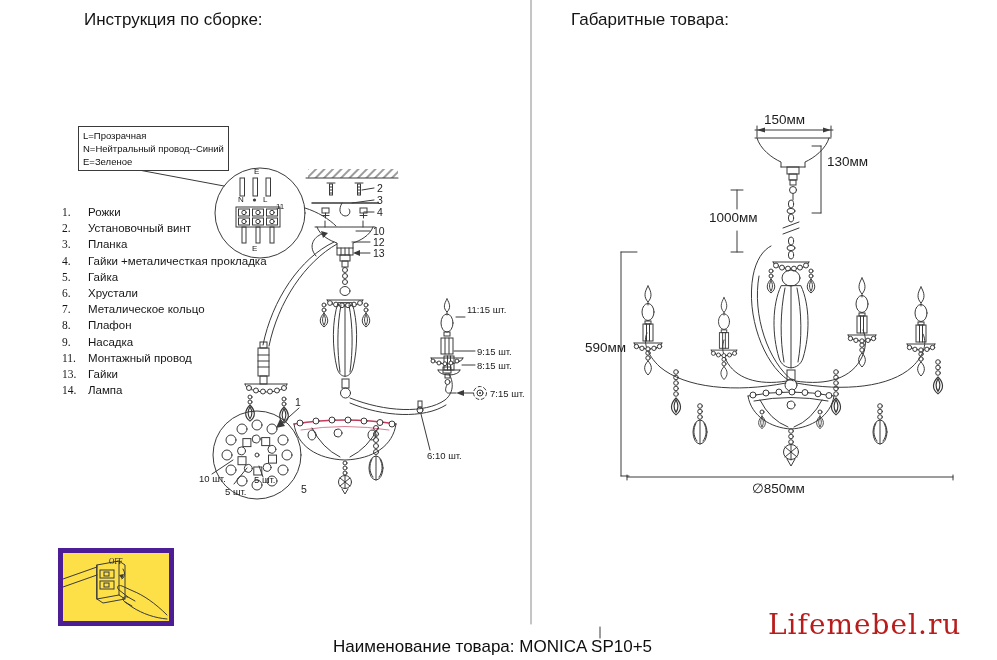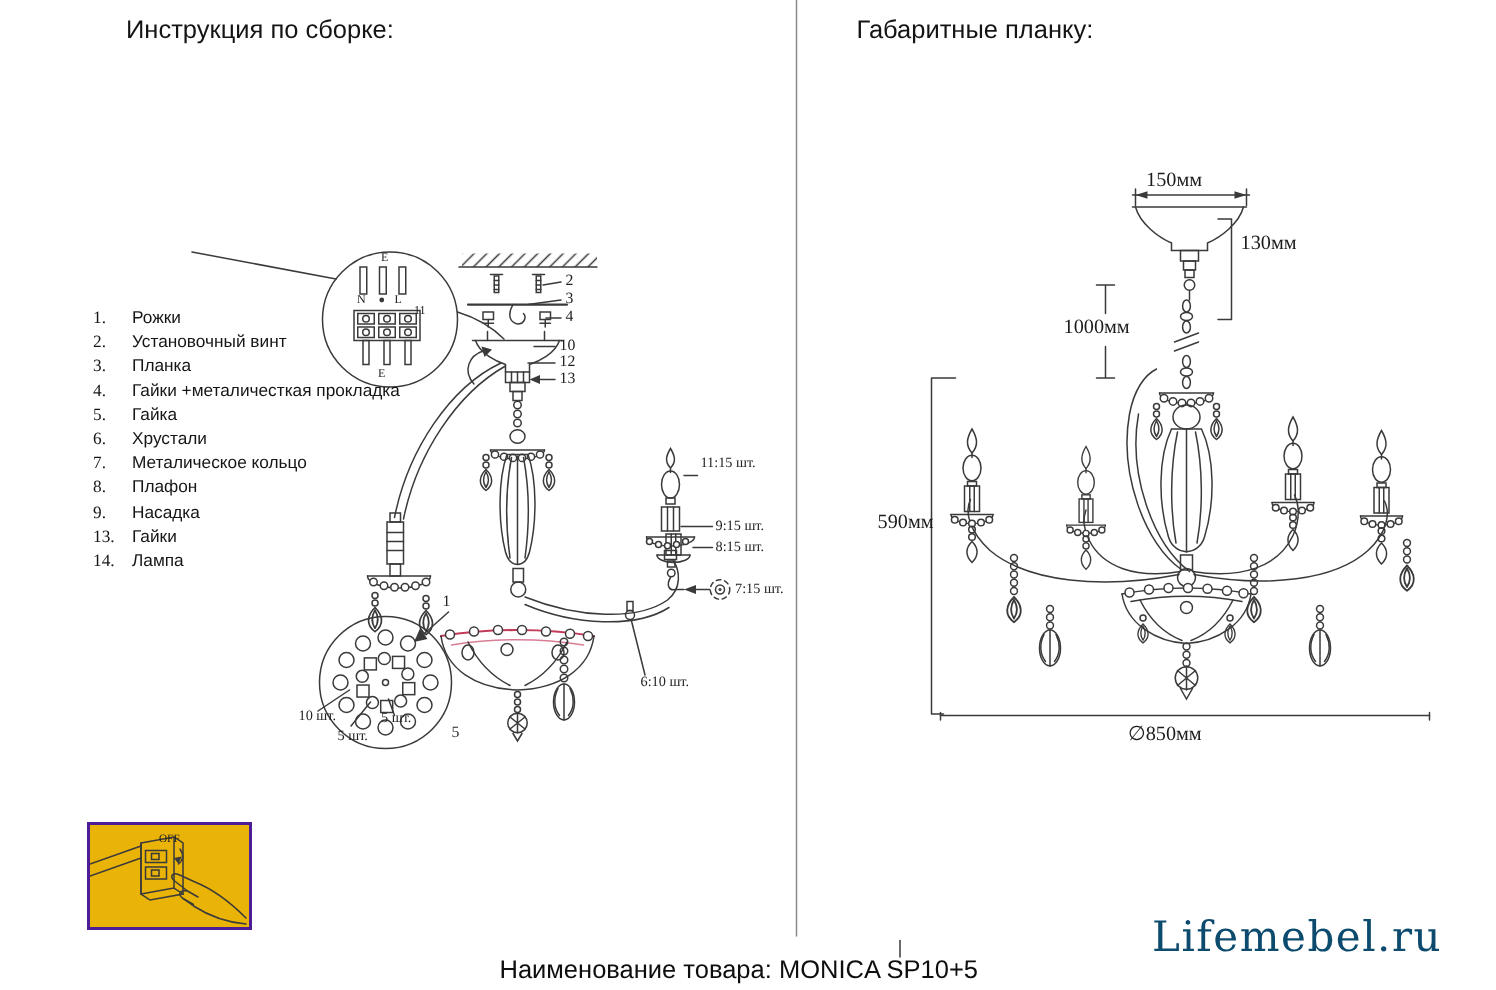--- a/index.html
+++ b/index.html
@@ -3,29 +3,29 @@
 <meta charset="utf-8">
 <style>
   html,body{margin:0;padding:0;background:#fff;}
   .page{position:relative;width:997px;height:660px;background:#ffffff;font-family:"Liberation Sans",sans-serif;overflow:hidden;}
   .abs{position:absolute;white-space:nowrap;}
   .title{font-size:17px;color:#141414;}
   .wirebox{border:1px solid #3a3a3a;font-size:9.5px;line-height:13px;padding:2px 4px;color:#111;background:#fff;}
   .plist{font-size:11.5px;color:#161616;}
   .plist .row{display:flex;height:16.2px;align-items:baseline;}
   .plist .num{font-family:"Liberation Serif","DejaVu Serif",serif;width:26px;flex:0 0 26px;}
-  .serif{font-family:Liberation Serif, serif;}
+  .serif{font-family:Liberation Sans, sans-serif;}
   .cal{font-size:10.5px;color:#222;}
   .qty{font-size:9.5px;color:#222;}
   .dim{font-size:13.5px;color:#1c1c1c;}
   .term{font-size:8px;color:#222;}
   .footer{font-size:17px;color:#0e0e0e;}
-  .wm{font-family:"DejaVu Serif",serif;font-size:28px;color:#0c4a6e;letter-spacing:1px;}
+  .wm{font-family:"DejaVu Serif",serif;font-size:28px;color:#b91c1c;letter-spacing:1px;}
   .off{font-size:7.5px;font-family:"Liberation Serif",serif;color:#222;}
-  .warnbox{border:2px solid #4c1d95;background:#eab308;text-align:right;}
+  .warnbox{border:5px solid #4c1d95;background:#fde047;text-align:right;}
   svg.art{position:absolute;left:0;top:0;}
   #art *{fill:none;stroke:#3a3a3a;stroke-width:1;stroke-linecap:round;}
   #art .f{fill:#3a3a3a;stroke:none;}
   #art .w{fill:#fff;stroke:#3a3a3a;}
   #art .hat{fill:url(#hatch);stroke:none;}
   #art .red{stroke:#c23b5a;stroke-width:1.4;}
   #art .red2{stroke:#d97d95;}
   #art .thick{stroke-width:1.5;}
   #art .gray{stroke:#8a8a8a;}
   #wsvg *{fill:none;stroke:#3a3a3a;stroke-width:1;stroke-linecap:round;}
@@ -400,22 +400,27 @@
         <path d="M785,447 L797,457 M797,447 L785,457 M791,444 v16"></path>
         <path d="M787,459 L791,466 L795,459"></path>
       </g>
 
       <line x1="627" y1="477" x2="953" y2="477"></line>
       <path d="M627,475 v5 M953,475 v5"></path>
     </g>
   </svg>
 
   <div class="abs title" style="left:84px;top:10px">Инструкция по сборке:</div>
-  <div class="abs title" style="left:571px;top:10px">Габаритные планку:</div>
-
+  <div class="abs title" style="left:571px;top:10px">Габаритные товара:</div>
+
+  <div class="abs wirebox" style="left:78px;top:126px">
+    <div>L=Прозрачная</div>
+    <div>N=Нейтральный провод--Синий</div>
+    <div>E=Зеленое</div>
+  </div>
 
   <span class="abs term serif" style="left:254px;top:167px">E</span>
   <span class="abs term serif" style="left:238px;top:195px">N</span>
   <span class="abs term serif" style="left:263px;top:195px">L</span>
   <span class="abs term serif" style="left:276px;top:202px">11</span>
   <span class="abs term serif" style="left:252px;top:244px">E</span>
 
   <div class="abs plist" style="left:62px;top:206px;width:230px">
     <div class="row">
         <span class="num">1.</span>
@@ -445,20 +450,24 @@
         <span class="num">7.</span>
         <span>Металическое кольцо</span>
       </div>
     <div class="row">
         <span class="num">8.</span>
         <span>Плафон</span>
       </div>
     <div class="row">
         <span class="num">9.</span>
         <span>Насадка</span>
+      </div>
+    <div class="row">
+        <span class="num">11.</span>
+        <span>Монтажный провод</span>
       </div>
     <div class="row">
         <span class="num">13.</span>
         <span>Гайки</span>
       </div>
     <div class="row">
         <span class="num">14.</span>
         <span>Лампа</span>
       </div>
   </div>

